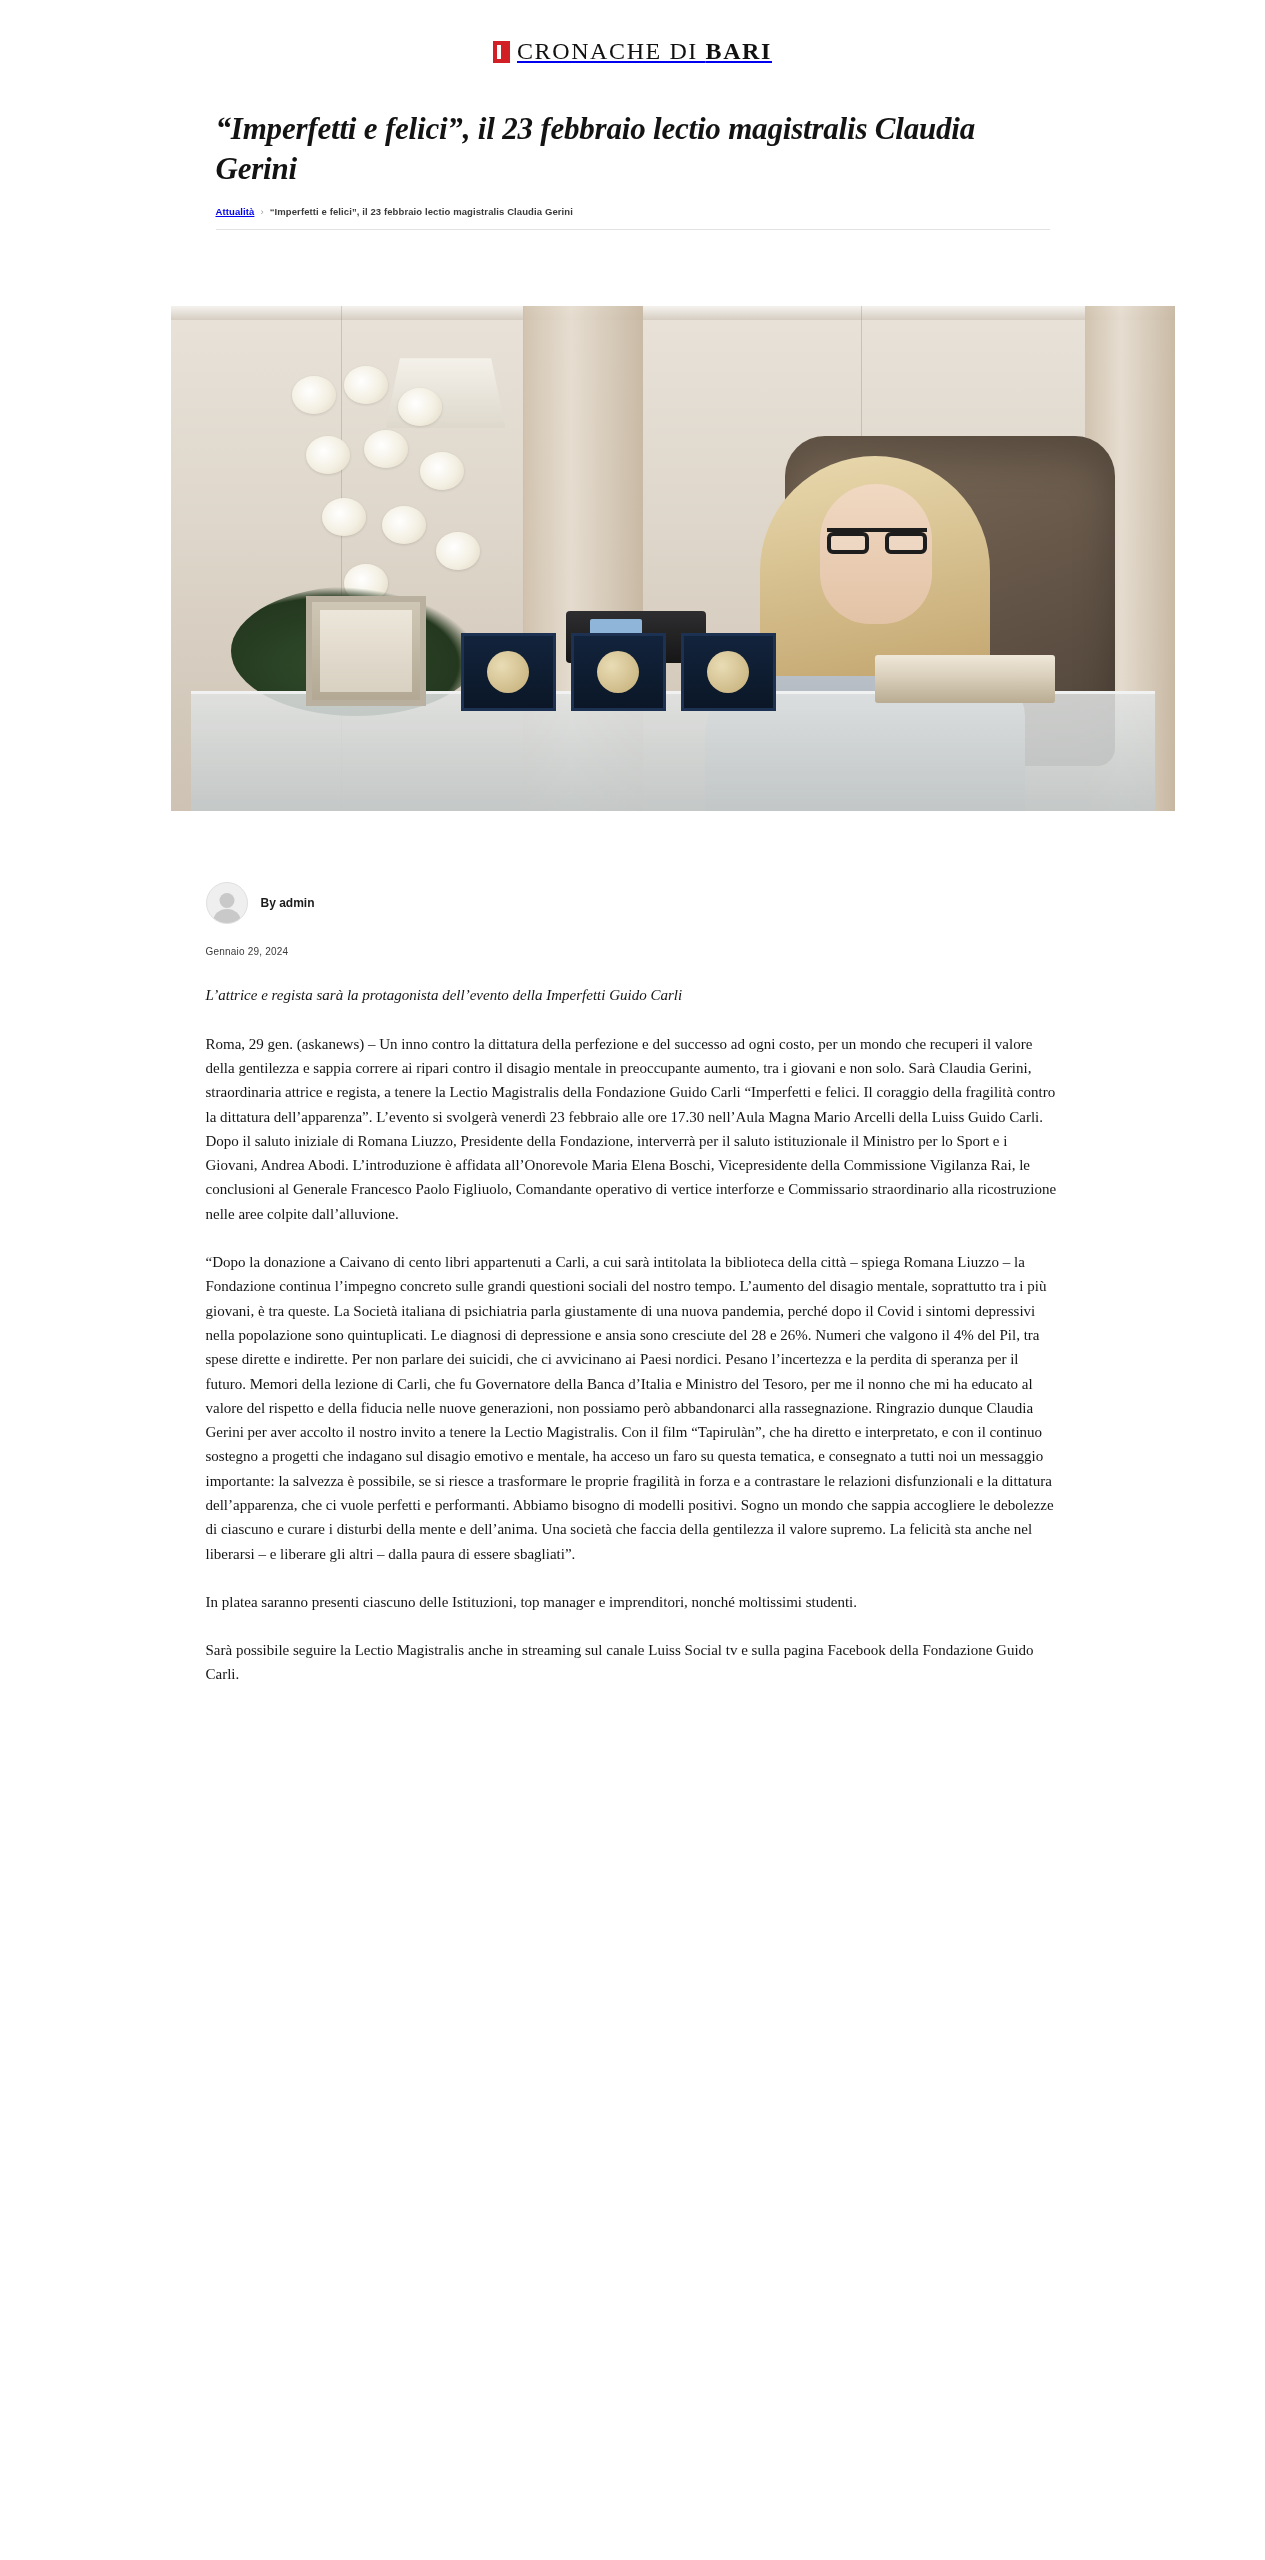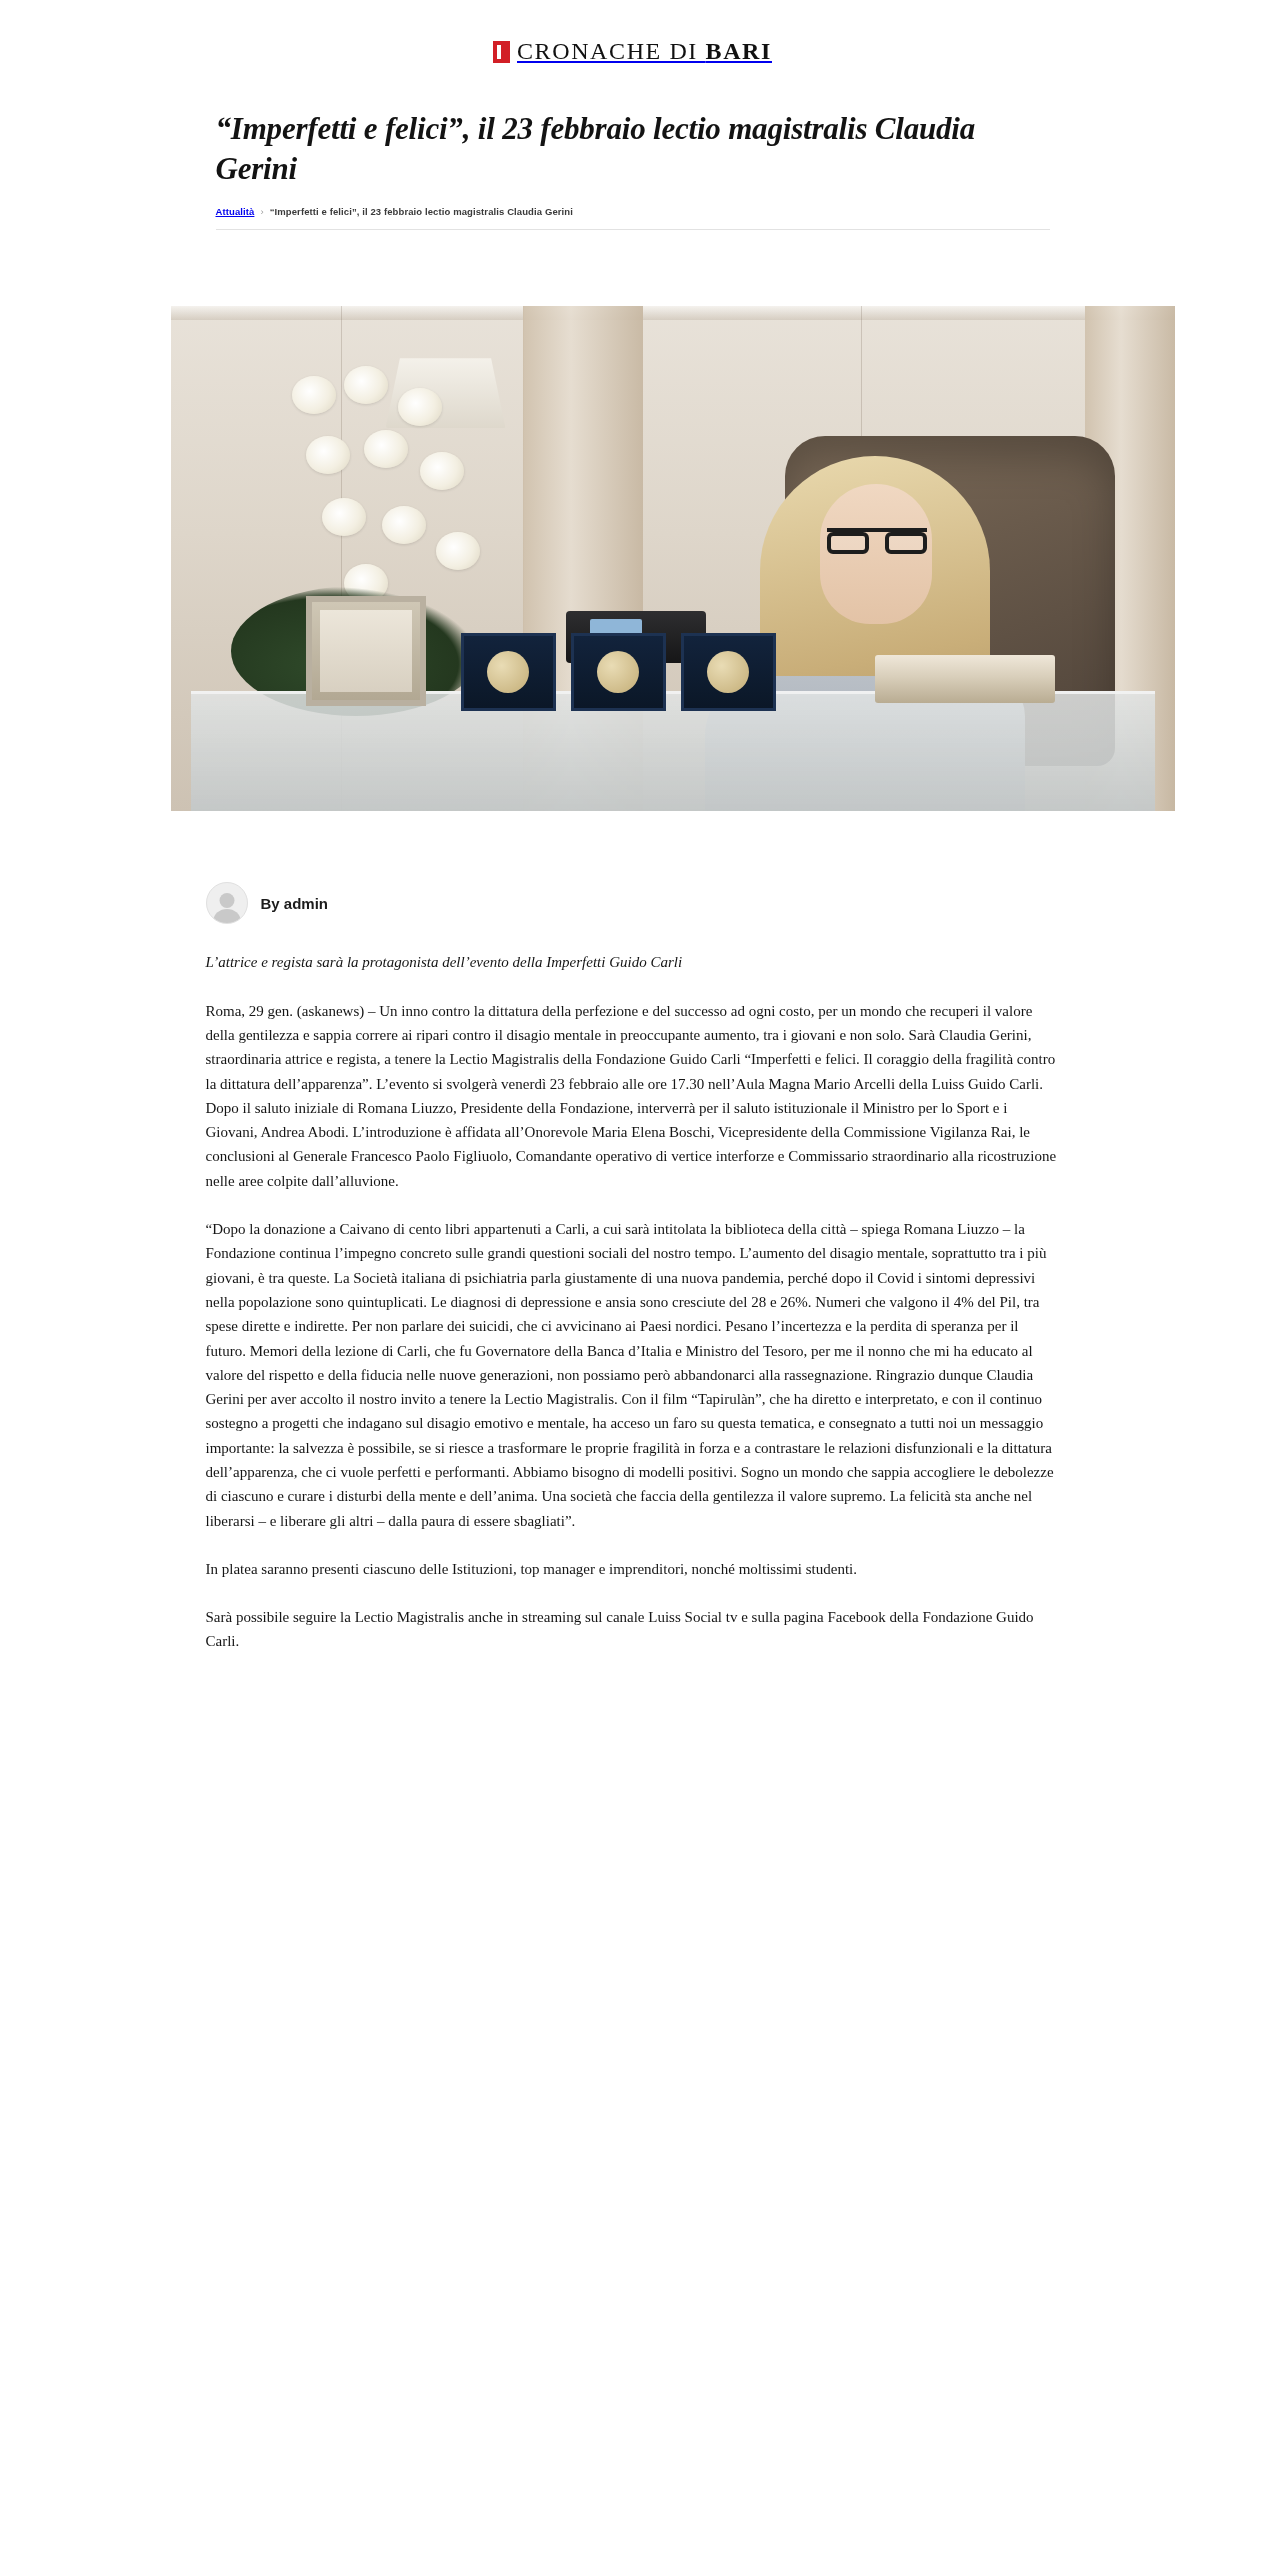--- a/index.html
+++ b/index.html
@@ -265,21 +265,21 @@
     left:50%;top:10px;transform:translateX(-50%);
     width:15px;height:15px;border-radius:50%;background:#c9c9c9;
   }
   .avatar::after{
     content:"";position:absolute;
     left:50%;bottom:-9px;transform:translateX(-50%);
     width:27px;height:23px;border-radius:50% 50% 0 0;background:#c9c9c9;
   }
   .byline-text{
     font-family:"Liberation Sans", sans-serif;
-    font-size:15px;
+    font-size:12px;
     font-weight:700;
     color:#1c1c1c;
   }
   .date{
     font-family:"Liberation Sans", sans-serif;
     font-size:10px;
     color:#3b3b3b;
     padding:22px 110px 0 110px;
     letter-spacing:.2px;
   }
@@ -376,20 +376,21 @@
         </div>
       <div class="books"></div>
     </figure>
   </section>
 
   <div class="byline">
     <span class="avatar"></span>
     <span class="byline-text"><span>By </span><span>admin</span></span>
   </div>
 
+  <div class="date">Gennaio 29, 2024</div>
 
   <article class="body-copy">
     <p class="standfirst">L’attrice e regista sarà la protagonista dell’evento della Imperfetti Guido Carli</p>
     <p>Roma, 29 gen. (askanews) – Un inno contro la dittatura della perfezione e del successo ad ogni costo, per un mondo che recuperi il valore della gentilezza e sappia correre ai ripari contro il disagio mentale in preoccupante aumento, tra i giovani e non solo. Sarà Claudia Gerini, straordinaria attrice e regista, a tenere la Lectio Magistralis della Fondazione Guido Carli “Imperfetti e felici. Il coraggio della fragilità contro la dittatura dell’apparenza”. L’evento si svolgerà venerdì 23 febbraio alle ore 17.30 nell’Aula Magna Mario Arcelli della Luiss Guido Carli. Dopo il saluto iniziale di Romana Liuzzo, Presidente della Fondazione, interverrà per il saluto istituzionale il Ministro per lo Sport e i Giovani, Andrea Abodi. L’introduzione è affidata all’Onorevole Maria Elena Boschi, Vicepresidente della Commissione Vigilanza Rai, le conclusioni al Generale Francesco Paolo Figliuolo, Comandante operativo di vertice interforze e Commissario straordinario alla ricostruzione nelle aree colpite dall’alluvione.</p>
     <p>“Dopo la donazione a Caivano di cento libri appartenuti a Carli, a cui sarà intitolata la biblioteca della città – spiega Romana Liuzzo – la Fondazione continua l’impegno concreto sulle grandi questioni sociali del nostro tempo. L’aumento del disagio mentale, soprattutto tra i più giovani, è tra queste. La Società italiana di psichiatria parla giustamente di una nuova pandemia, perché dopo il Covid i sintomi depressivi nella popolazione sono quintuplicati. Le diagnosi di depressione e ansia sono cresciute del 28 e 26%. Numeri che valgono il 4% del Pil, tra spese dirette e indirette. Per non parlare dei suicidi, che ci avvicinano ai Paesi nordici. Pesano l’incertezza e la perdita di speranza per il futuro. Memori della lezione di Carli, che fu Governatore della Banca d’Italia e Ministro del Tesoro, per me il nonno che mi ha educato al valore del rispetto e della fiducia nelle nuove generazioni, non possiamo però abbandonarci alla rassegnazione. Ringrazio dunque Claudia Gerini per aver accolto il nostro invito a tenere la Lectio Magistralis. Con il film “Tapirulàn”, che ha diretto e interpretato, e con il continuo sostegno a progetti che indagano sul disagio emotivo e mentale, ha acceso un faro su questa tematica, e consegnato a tutti noi un messaggio importante: la salvezza è possibile, se si riesce a trasformare le proprie fragilità in forza e a contrastare le relazioni disfunzionali e la dittatura dell’apparenza, che ci vuole perfetti e performanti. Abbiamo bisogno di modelli positivi. Sogno un mondo che sappia accogliere le debolezze di ciascuno e curare i disturbi della mente e dell’anima. Una società che faccia della gentilezza il valore supremo. La felicità sta anche nel liberarsi – e liberare gli altri – dalla paura di essere sbagliati”.</p>
     <p>In platea saranno presenti ciascuno delle Istituzioni, top manager e imprenditori, nonché moltissimi studenti.</p>
     <p>Sarà possibile seguire la Lectio Magistralis anche in streaming sul canale Luiss Social tv e sulla pagina Facebook della Fondazione Guido Carli.</p>
   </article>
 
 </div>

